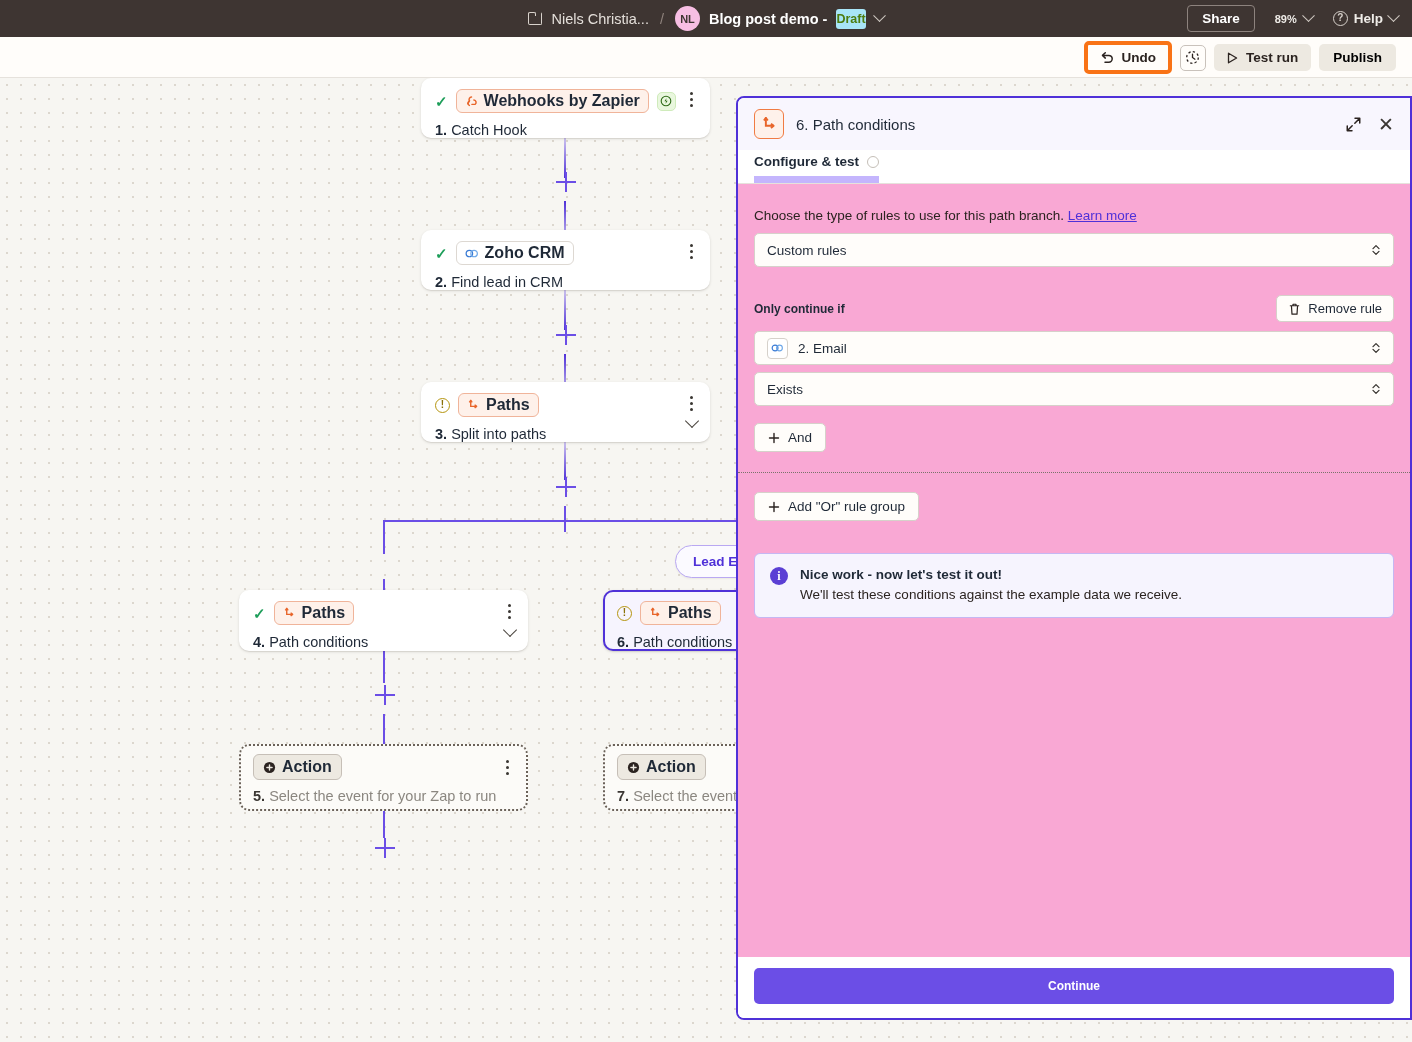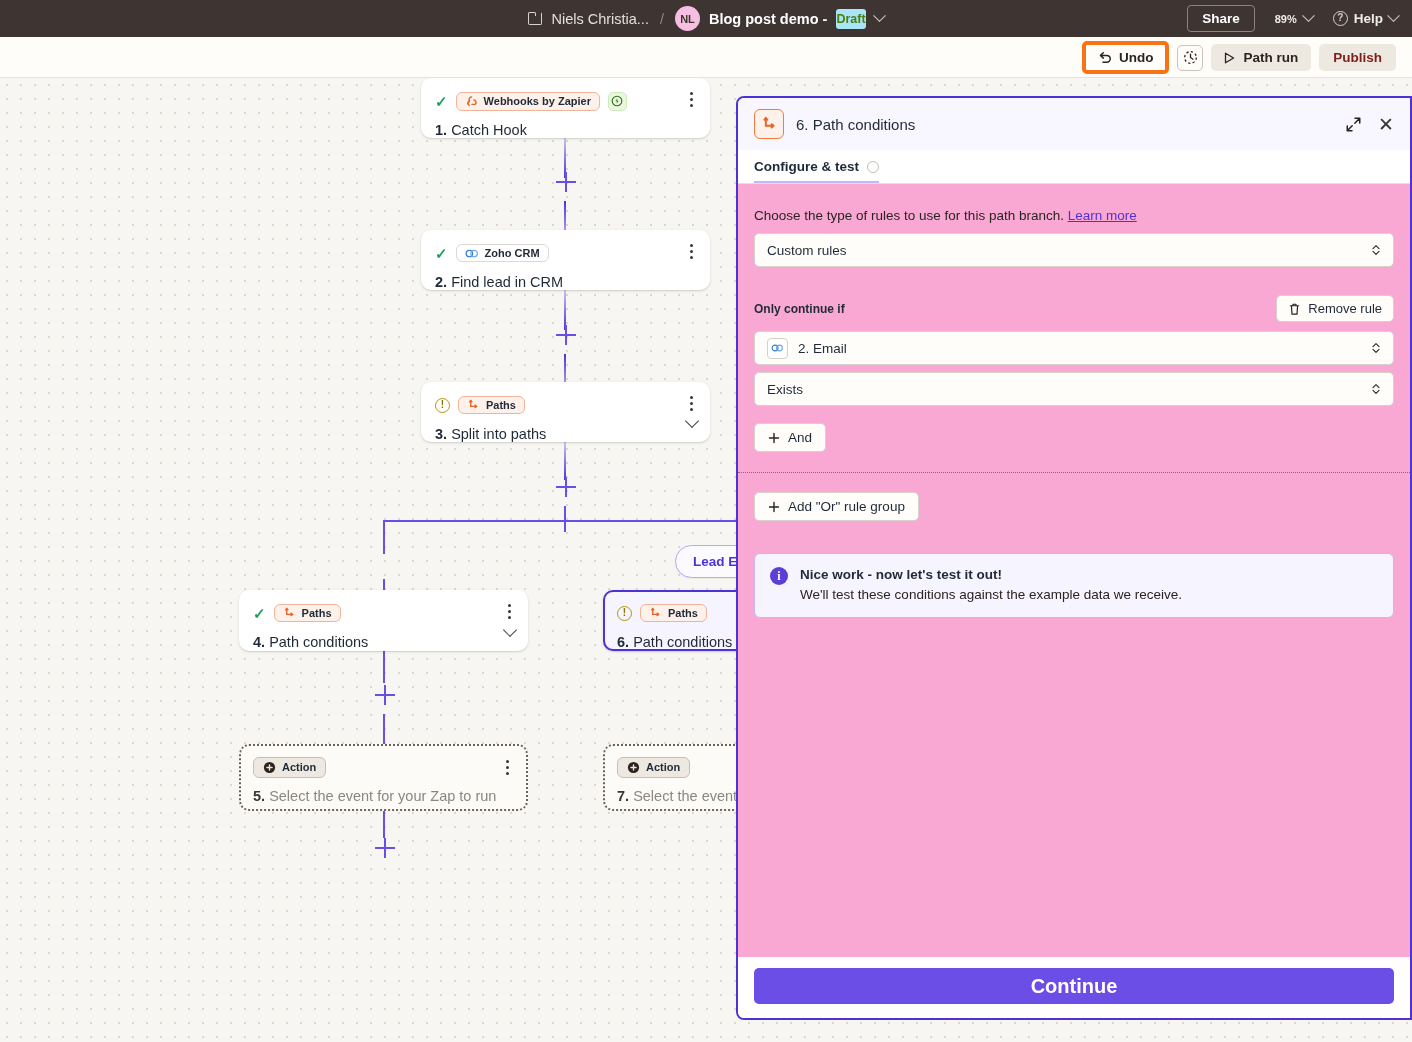--- a/index.html
+++ b/index.html
@@ -64,21 +64,21 @@
   .icon-btn{
     width:26px;height:26px;border:1px solid #C9C2BB;border-radius:5px;background:#FFFDFA;
     display:flex;align-items:center;justify-content:center;cursor:pointer;
   }
   .testrun-btn{
     display:flex;align-items:center;gap:8px;background:#EDE9E1;border:none;border-radius:5px;
     padding:6px 13px; font-size:13.5px; font-weight:bold; color:#2B2320; cursor:pointer;
   }
   .publish-btn{
     background:#EDE9E1;border:none;border-radius:5px;padding:6px 14px;
-    font-size:13.5px;font-weight:bold;color:#7f1d1d;cursor:pointer;
+    font-size:13.5px;font-weight:bold;color:#000000;cursor:pointer;
   }
 
   
   .canvas{
     position:absolute; left:0; top:78px; width:1412px; height:964px;
     background-color:#F7F6F2;
     background-image:radial-gradient(circle, #DCD7CE 1px, transparent 1.1px);
     background-size:14px 14px;
     overflow:hidden;
   }
@@ -102,21 +102,21 @@
   }
   .node-top{ display:flex; align-items:center; gap:8px; height:22px; }
   .check{ color:#1E9E5A; font-size:15px; font-weight:bold; line-height:1; }
   .warn-ic{
     width:15px;height:15px;border:1.6px solid #B5950F;border-radius:50%;
     color:#8A7108;font-size:10px;font-weight:bold;line-height:12px;text-align:center;
   }
   .app-chip{
     display:inline-flex;align-items:center;gap:6px;
     border:1px solid #F0B49A; background:#FEF1EA; border-radius:6px;
-    padding:2px 8px; font-size:11px; font-weight:bold; color:#1F2937;
+    padding:2px 8px; font-size:16px; font-weight:bold; color:#1F2937;
   }
   .app-chip.plain{ border:1px solid #DDD8D2; background:#FFFFFF; }
   .app-chip.action{
     border:1px solid #C6BFB7; background:#EDE9E1; color:#1F2937; padding:3px 9px;
   }
   .bolt-badge{
     width:19px;height:19px;border-radius:5px;background:#E9F7DE;border:1px solid #CFEBBB;
     display:flex;align-items:center;justify-content:center;
   }
   .node-title{ margin-top:10px; font-size:14.5px; color:#1F2937; }
@@ -170,21 +170,21 @@
   .panel-head-right{ margin-left:auto; display:flex; align-items:center; gap:16px;}
   .expand-ic{ width:17px;height:17px;cursor:pointer;}
   .close-ic{ font-size:19px;color:#3A3632;cursor:pointer;line-height:1;}
   .panel-tabs{
     height:34px; border-bottom:1px solid #E6E2DC; padding:0 16px; display:flex; align-items:flex-end;
     flex:0 0 auto; background:#fff;
   }
   .tab{
     display:flex;align-items:center;gap:8px; padding-bottom:7px;
     font-size:13.5px; font-weight:bold; color:#1F2937;
-    border-bottom:2px solid #c4b5fd; cursor:pointer;
+    border-bottom:7px solid #c4b5fd; cursor:pointer;
   }
   .tab-dot{ width:12px;height:12px;border:1.5px solid #C5BFB8;border-radius:50%;}
   .panel-body{ flex:1 1 auto; overflow:auto; padding:24px 16px 10px 16px; background:#f9a8d4;}
   .help-text{ font-size:13.5px; color:#2B2320; margin-bottom:10px;}
   .help-text a{ color:#4F31D8; text-decoration:underline;}
   .select-box{
     height:34px; border:1px solid #D6D1CA; border-radius:5px; background:#FFFDFA;
     display:flex; align-items:center; padding:0 12px; font-size:13.5px; color:#1F2937;
     position:relative; cursor:pointer;
   }
@@ -225,21 +225,21 @@
     font-size:12px;font-weight:bold;display:flex;align-items:center;justify-content:center;
     flex:0 0 auto; font-family:"Liberation Serif",serif;
   }
   .info-title{ font-size:13.5px; font-weight:bold; color:#1F2937; }
   .info-sub{ font-size:13.5px; color:#2B2320; margin-top:5px;}
   .panel-foot{
     flex:0 0 auto; padding:10px 16px 14px 16px; background:#fff; border-top:1px solid transparent;
   }
   .continue-btn{
     width:100%; height:36px; background:#6B4EE6; border:none; border-radius:5px;
-    color:#fff; font-size:20px; font-weight:bold; cursor:pointer;
+    color:#fff; font-size:12px; font-weight:bold; cursor:pointer;
   }
 </style>
 </head>
 <body>
 
 <div class="topbar">
   <div class="tb-center">
     <span class="folder-icon"></span>
     <span class="tb-workspace">Niels Christia...</span>
     <span class="tb-slash">/</span>
@@ -274,21 +274,21 @@
     <button class="icon-btn">
       <svg width="15" height="15" viewBox="0 0 16 16">
         <circle cx="8" cy="8" r="6.2" fill="none" stroke="#2B2320" stroke-width="1.4" stroke-dasharray="2.4 2.4"></circle>
         <path d="M8 4.4V8l2.6 1.8" fill="none" stroke="#2B2320" stroke-width="1.4" stroke-linecap="round"></path>
       </svg>
     </button>
     <button class="testrun-btn">
       <svg width="11" height="12" viewBox="0 0 11 12">
         <path d="M1.5 1.2 9.6 6l-8.1 4.8z" fill="none" stroke="#2B2320" stroke-width="1.3" stroke-linejoin="round"></path>
       </svg>
-      <span>Path run</span>
+      <span>Test run</span>
     </button>
     <button class="publish-btn">Publish</button>
   </div>
 </div>
 
 <div class="canvas">
 
   <div class="vline vline-fade-top" style="left:564px; top:60px; height:40px;"></div>
   <div class="plusbtn" style="left:556px; top:94px;"></div>
   <div class="vline vline-fade-bot" style="left:564px; top:123px; height:42px;"></div>

